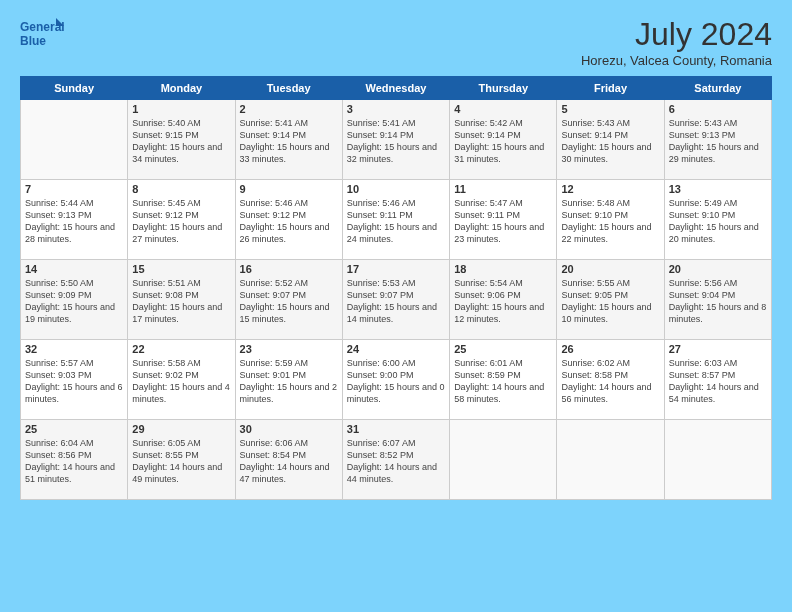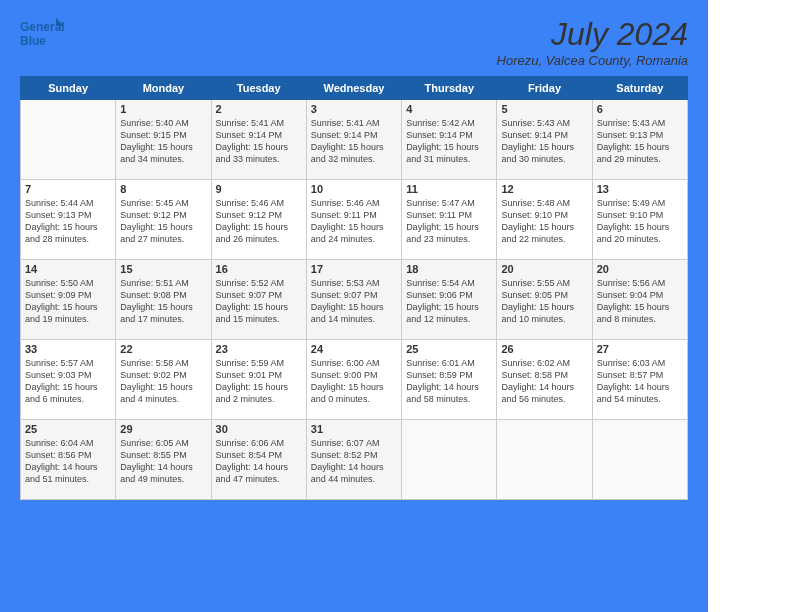--- a/index.html
+++ b/index.html
@@ -4,39 +4,38 @@
   <style>
     * { margin: 0; padding: 0; box-sizing: border-box; }
     body {
       font-family: Arial, sans-serif;
       background: #fff;
       width: 792px;
       height: 612px;
       overflow: hidden;
     }
     .page {
-      width: 708px;
+      width: 792px;
       height: 612px;
-      background: #3b82f6;
+      background: #7dd3fc;
       padding: 16px 20px 12px 20px;
     }
     .header {
       display: flex;
       justify-content: space-between;
       align-items: flex-start;
       margin-bottom: 8px;
     }
     .logo {
       display: flex;
       align-items: center;
       gap: 4px;
     }
     .title-block {
       text-align: right;
-      font-style: italic;
     }
     .main-title {
       font-size: 32px;
       color: #333;
       font-weight: normal;
     }
     .subtitle {
       font-size: 13px;
       color: #333;
     }
@@ -196,21 +195,21 @@
           <span class="day-number">20</span>
           <span class="cell-text">Sunrise: 5:55 AM<br>Sunset: 9:05 PM<br>Daylight: 15 hours and 10 minutes.</span>
         </td>
           <td>
           <span class="day-number">20</span>
           <span class="cell-text">Sunrise: 5:56 AM<br>Sunset: 9:04 PM<br>Daylight: 15 hours and 8 minutes.</span>
         </td>
         </tr>
         <tr>
           <td>
-          <span class="day-number">33</span>
+          <span class="day-number">32</span>
           <span class="cell-text">Sunrise: 5:57 AM<br>Sunset: 9:03 PM<br>Daylight: 15 hours and 6 minutes.</span>
         </td>
           <td>
           <span class="day-number">22</span>
           <span class="cell-text">Sunrise: 5:58 AM<br>Sunset: 9:02 PM<br>Daylight: 15 hours and 4 minutes.</span>
         </td>
           <td>
           <span class="day-number">23</span>
           <span class="cell-text">Sunrise: 5:59 AM<br>Sunset: 9:01 PM<br>Daylight: 15 hours and 2 minutes.</span>
         </td>

